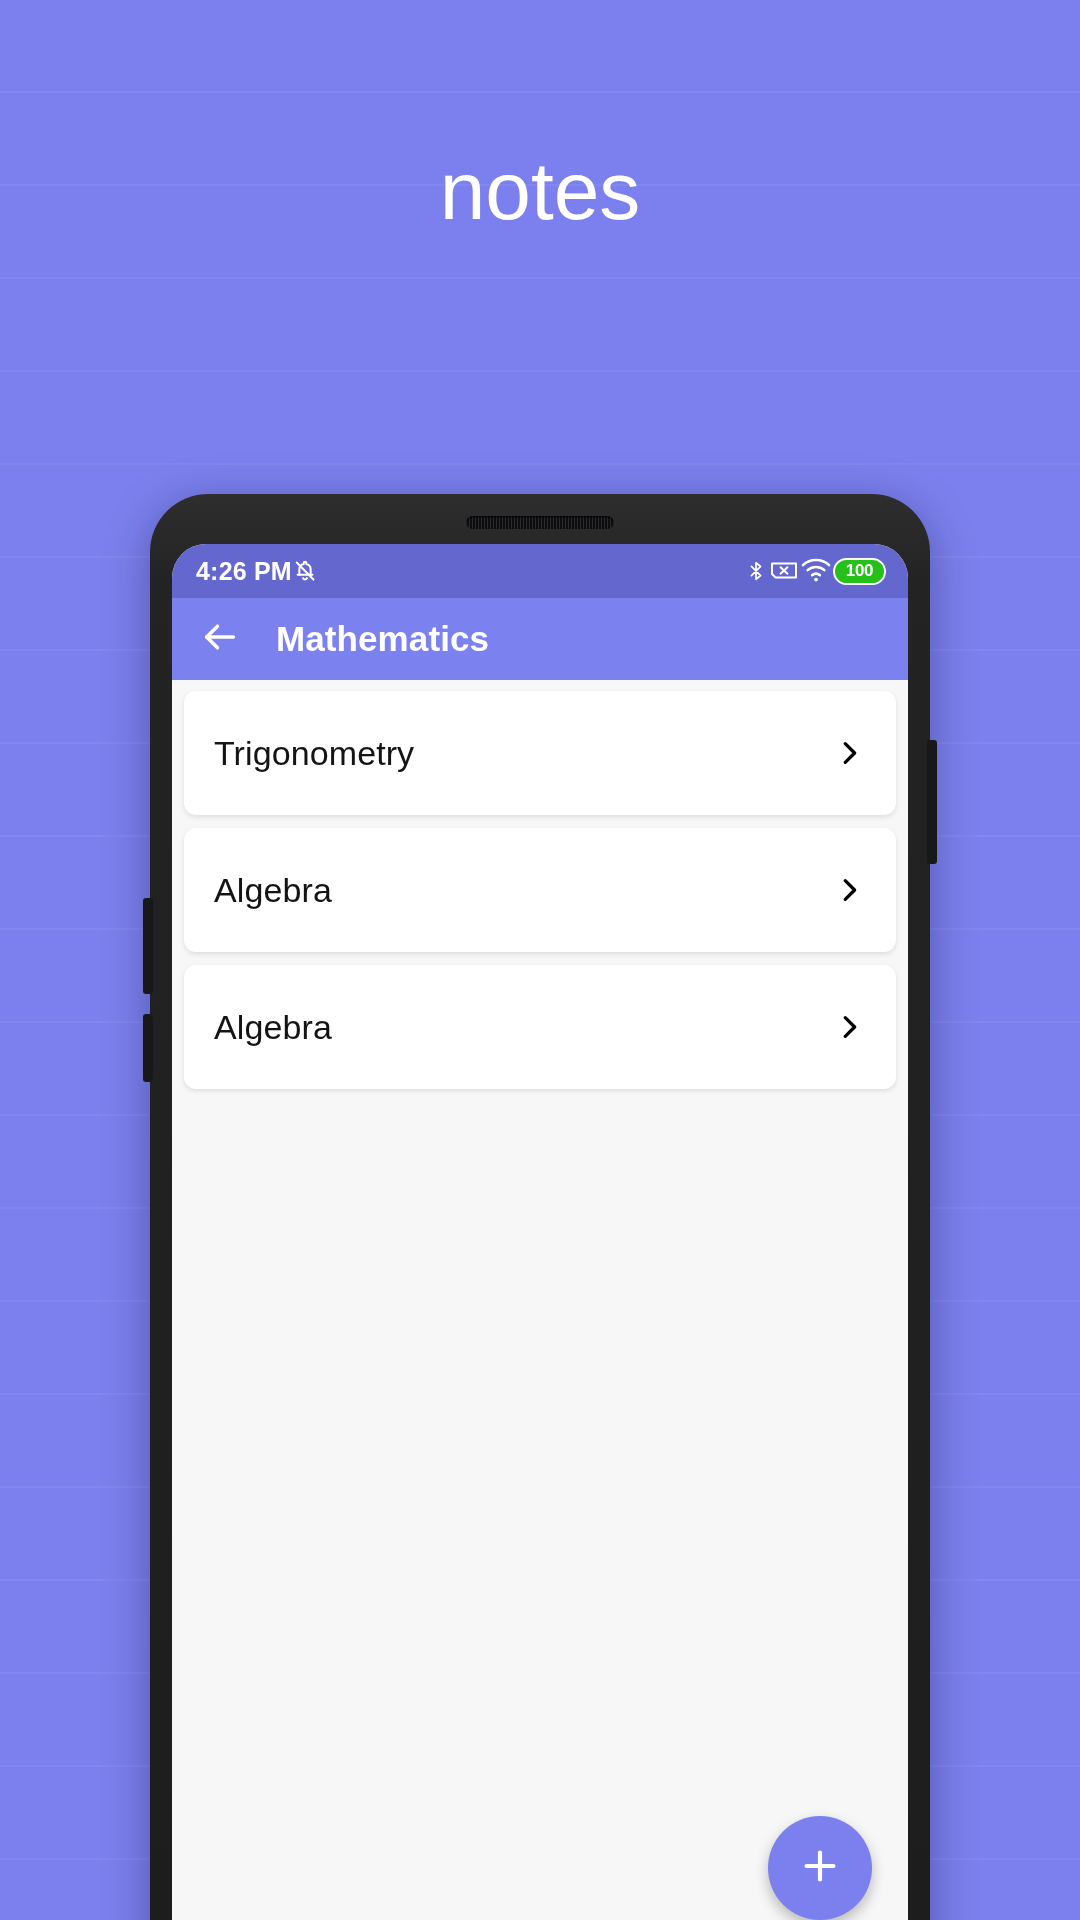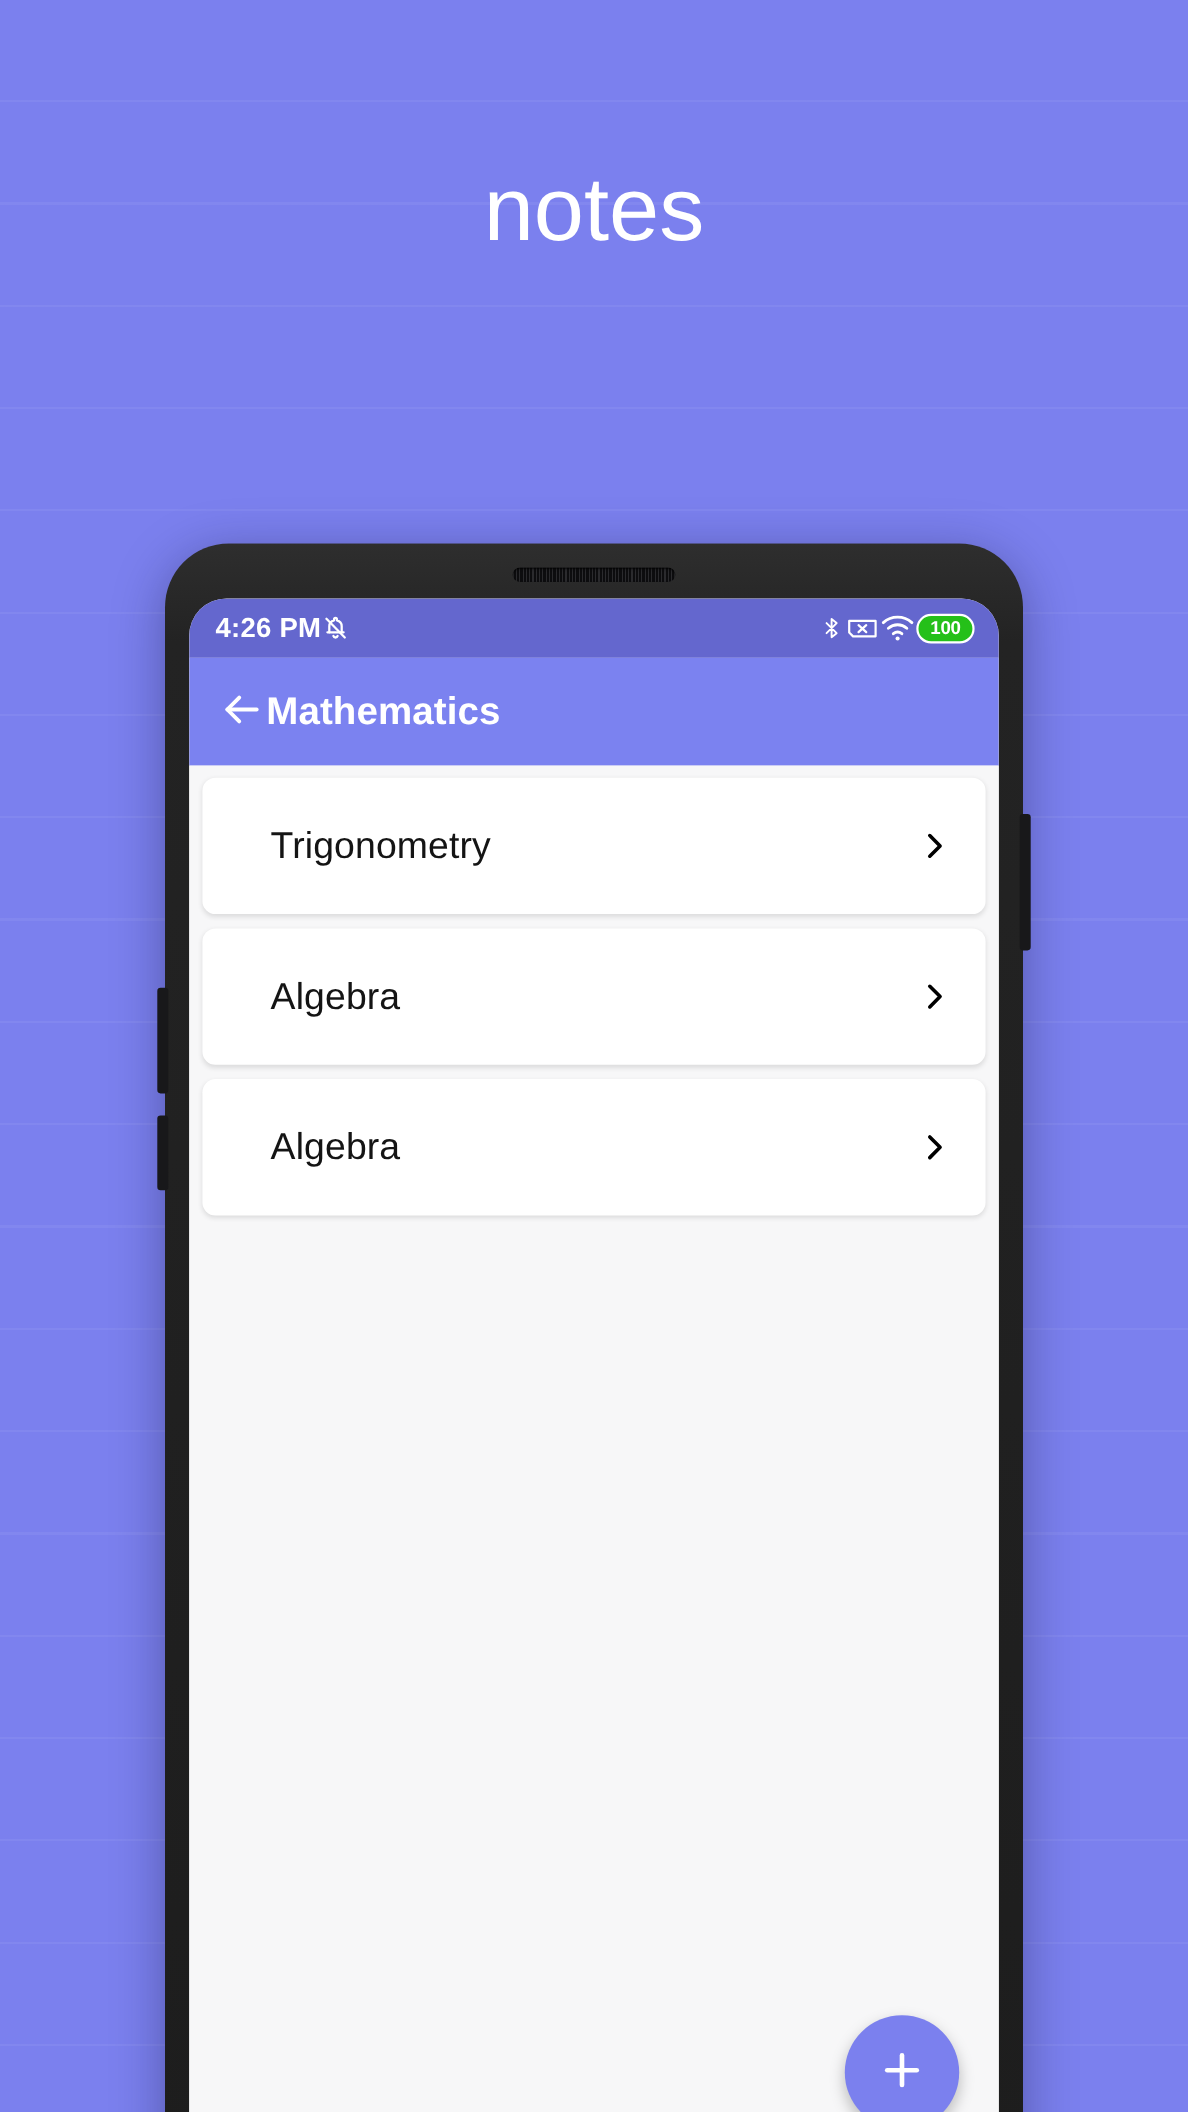--- a/index.html
+++ b/index.html
@@ -124,44 +124,45 @@
   }
   #status-left {
     display:flex; align-items:center; 
   }
   #status-time {
     font-size:25px;
     font-weight:bold;
     letter-spacing:0.2px;
   }
   #status-right {
-    display:flex; align-items:center; gap:2px;
+    display:flex; gap:2px;
   }
   .status-icon { display:block; }
   #battery-pill {
     display:flex; align-items:center; justify-content:center;
     width:53px; height:27px;
     border:2.5px solid #ffffff;
     border-radius:14px;
     background:#25c019;
   }
   #battery-level {
     font-size:17px;
     font-weight:bold;
     color:#ffffff;
     letter-spacing:-0.3px;
   }
 
   
   #app-bar {
-    height:98px;
+    height:82px;
     background:#7b82f0;
     display:flex;
     align-items:center;
     padding-left:26px;
+    gap:34px;
   }
   #back-button {
     width:44px; height:44px;
     display:flex; align-items:center; justify-content:center;
     cursor:pointer;
   }
   #app-bar-title {
     font-size:35px;
     font-weight:bold;
     color:#ffffff;
@@ -185,21 +186,20 @@
     align-items:center;
     justify-content:space-between;
     padding:0 32px 0 30px;
     cursor:pointer;
   }
   .topic-label {
     font-size:34px;
     color:#141414;
     font-weight:normal;
     letter-spacing:0.1px;
-    margin-left:32px;
   }
   .topic-chevron { display:block; }
 
   
   #fab {
     position:absolute;
     right:36px;
     bottom:38px;
     width:104px; height:104px;
     border-radius:50%;

